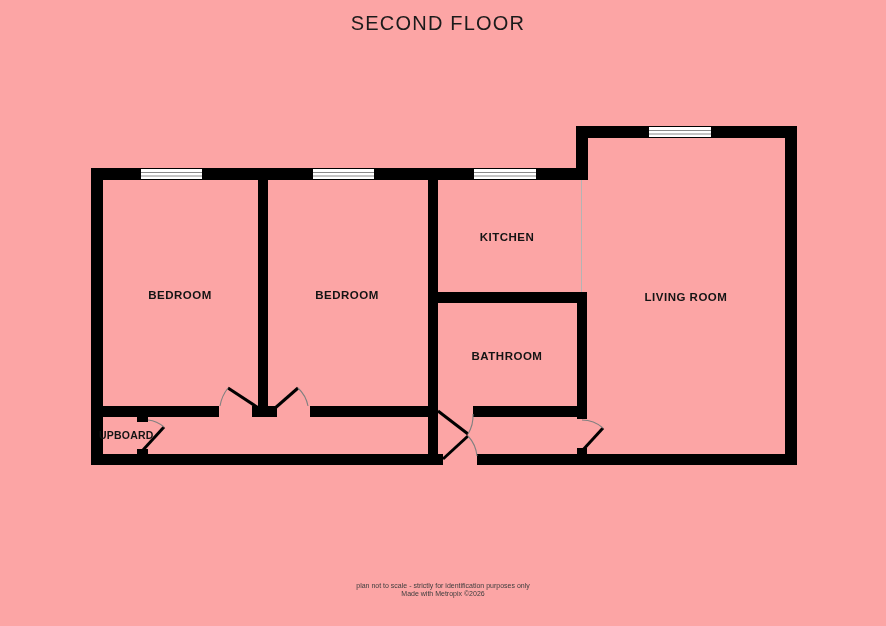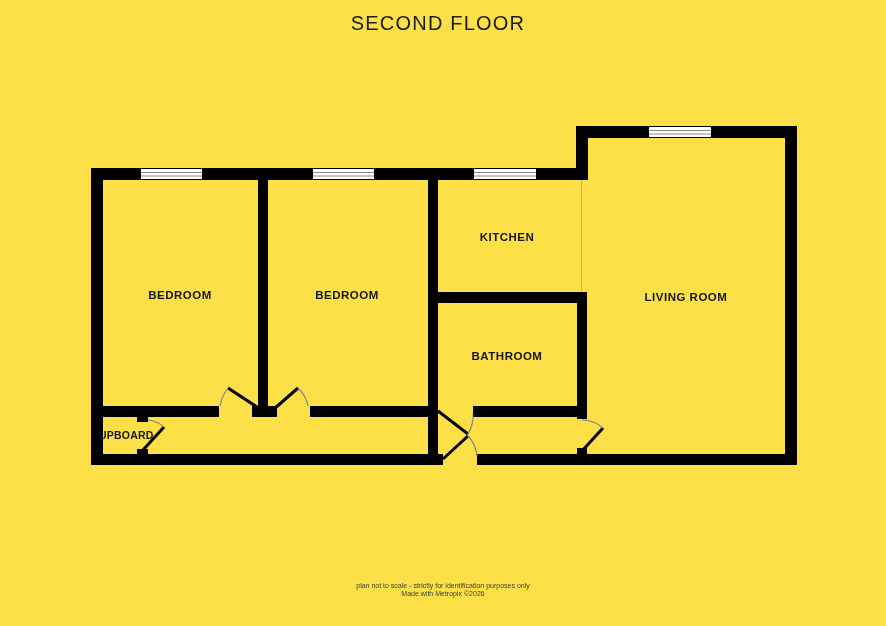--- a/index.html
+++ b/index.html
@@ -5,21 +5,21 @@
   html, body {
     margin: 0;
     padding: 0;
     background: #ffffff;
     font-family: "Liberation Sans", sans-serif;
   }
   .page {
     position: relative;
     width: 886px;
     height: 626px;
-    background: #fde047;
+    background: #fca5a5;
     overflow: hidden;
   }
   svg { display: block; }
   .room-label {
     font-family: "Liberation Sans", sans-serif;
     font-size: 11.5px;
     font-weight: bold;
     fill: #141414;
     letter-spacing: 0.5px;
   }

